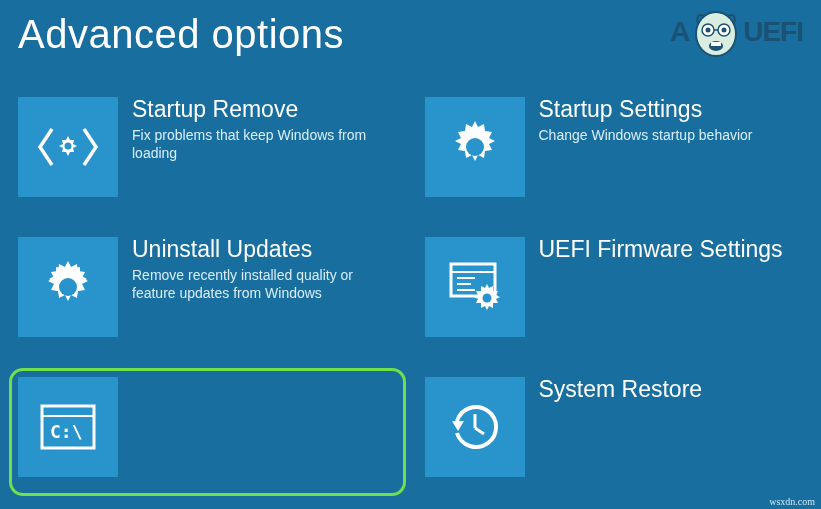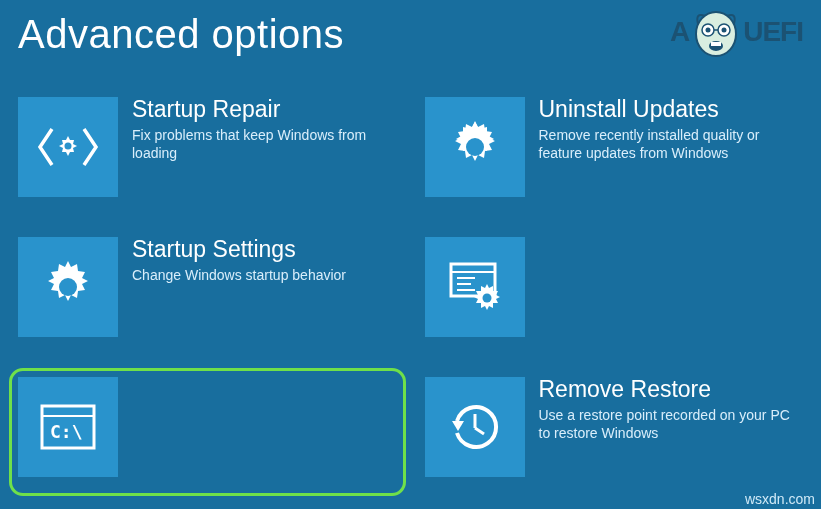--- a/index.html
+++ b/index.html
@@ -81,23 +81,23 @@
       letter-spacing: -1px;
     }
     .watermark-face {
       width: 46px;
       height: 52px;
     }
     .credit {
       position: absolute;
       bottom: 2px;
       right: 6px;
-      font-size: 14px;
+      font-size: 10px;
       color: #cfe9f7;
-      font-family: Liberation Sans, sans-serif;
+      font-family: Liberation Serif, serif;
       margin-top: 6px;
     }
     svg { display: block; }
   </style>
 </head>
 <body>
 
 <h1 class="title">Advanced options</h1>
 
 <div class="watermark">
@@ -125,22 +125,37 @@
           <polyline points="17,5 5,23 17,41"></polyline>
           <polyline points="49,5 61,23 49,41"></polyline>
         </g>
         <g fill="#fff">
           <path d="M33 12 l2 4 4 0 -1 4 4 2 -4 2 1 4 -4 0 -2 4 -2 -4 -4 0 1 -4 -4 -2 4 -2 -1 -4 4 0 z"></path>
           <circle cx="33" cy="22" r="3.5" fill="#2993cc"></circle>
         </g>
       </svg>
     </div>
     <div class="tile-body">
-      <div class="tile-title">Startup Repair</div>
+      <div class="tile-title">Startup Remove</div>
       <div class="tile-desc">Fix problems that keep Windows from loading</div>
+    </div>
+  </div>
+
+  <div class="tile">
+    <div class="tile-icon">
+      <svg width="58" height="58" viewBox="0 0 58 58">
+        <g fill="#fff" transform="translate(29,29)">
+          <path d="M0 -26 l3 6 6 -3 1 7 7 1 -3 6 6 3 -6 3 3 6 -7 1 -1 7 -6 -3 -3 6 -3 -6 -6 3 -1 -7 -7 -1 3 -6 -6 -3 6 -3 -3 -6 7 -1 1 -7 6 3 z"></path>
+          <circle cx="0" cy="0" r="9" fill="#2993cc"></circle>
+        </g>
+      </svg>
+    </div>
+    <div class="tile-body">
+      <div class="tile-title">Startup Settings</div>
+      <div class="tile-desc">Change Windows startup behavior</div>
     </div>
   </div>
 
   <div class="tile">
     <div class="tile-icon">
       <svg width="58" height="58" viewBox="0 0 58 58">
         <g fill="#fff">
           <path d="M29 4 l4 7 8 -2 0 8 7 4 -7 4 0 8 -8 -2 -4 7 -4 -7 -8 2 0 -8 -7 -4 7 -4 0 -8 8 2 z"></path>
           <circle cx="29" cy="25" r="8" fill="#2993cc"></circle>
         </g>
@@ -149,53 +164,39 @@
         </g>
         <g fill="#fff" transform="translate(29,29)">
           <path d="M0 -26 l3 6 6 -3 1 7 7 1 -3 6 6 3 -6 3 3 6 -7 1 -1 7 -6 -3 -3 6 -3 -6 -6 3 -1 -7 -7 -1 3 -6 -6 -3 6 -3 -3 -6 7 -1 1 -7 6 3 z"></path>
           <circle cx="0" cy="0" r="9" fill="#2993cc"></circle>
         </g>
       </svg>
     </div>
     <div class="tile-body">
       <div class="tile-title">Uninstall Updates</div>
       <div class="tile-desc">Remove recently installed quality or feature updates from Windows</div>
-    </div>
-  </div>
-
-  <div class="tile">
-    <div class="tile-icon">
-      <svg width="58" height="58" viewBox="0 0 58 58">
-        <g fill="#fff" transform="translate(29,29)">
-          <path d="M0 -26 l3 6 6 -3 1 7 7 1 -3 6 6 3 -6 3 3 6 -7 1 -1 7 -6 -3 -3 6 -3 -6 -6 3 -1 -7 -7 -1 3 -6 -6 -3 6 -3 -3 -6 7 -1 1 -7 6 3 z"></path>
-          <circle cx="0" cy="0" r="9" fill="#2993cc"></circle>
-        </g>
-      </svg>
-    </div>
-    <div class="tile-body">
-      <div class="tile-title">Startup Settings</div>
-      <div class="tile-desc">Change Windows startup behavior</div>
     </div>
   </div>
 
   <div class="tile">
     <div class="tile-icon">
       <svg width="60" height="54" viewBox="0 0 60 54">
         <rect x="6" y="4" width="44" height="32" fill="none" stroke="#fff" stroke-width="3"></rect>
         <line x1="6" y1="12" x2="50" y2="12" stroke="#fff" stroke-width="2"></line>
         <line x1="12" y1="18" x2="30" y2="18" stroke="#fff" stroke-width="2"></line>
         <line x1="12" y1="24" x2="26" y2="24" stroke="#fff" stroke-width="2"></line>
         <line x1="12" y1="30" x2="30" y2="30" stroke="#fff" stroke-width="2"></line>
         <g fill="#fff" transform="translate(42,38)">
           <path d="M0 -14 l2 4 4 -2 0 5 5 0 -2 4 4 2 -4 2 2 4 -5 0 0 5 -4 -2 -2 4 -2 -4 -4 2 0 -5 -5 0 2 -4 -4 -2 4 -2 -2 -4 5 0 0 -5 4 2 z"></path>
           <circle cx="0" cy="0" r="4.5" fill="#2993cc"></circle>
         </g>
       </svg>
     </div>
     <div class="tile-body">
+      <div class="tile-title">UEFI Firmware Settings</div>
     </div>
   </div>
 
   <div class="tile highlight">
     <div class="tile-icon">
       <svg width="60" height="50" viewBox="0 0 60 50">
         <rect x="4" y="4" width="52" height="42" fill="none" stroke="#fff" stroke-width="3"></rect>
         <line x1="4" y1="14" x2="56" y2="14" stroke="#fff" stroke-width="2"></line>
         <text x="12" y="36" fill="#fff" font-family="Consolas,monospace" font-size="18" font-weight="bold">C:\</text>
       </svg>
@@ -207,20 +208,19 @@
       <svg width="58" height="58" viewBox="0 0 58 58">
         <g transform="translate(29,29)" fill="none" stroke="#fff" stroke-width="4">
           <path d="M -18 -6 A 20 20 0 1 1 -18 6"></path>
         </g>
         <polygon points="6,23 18,23 12,33" fill="#fff"></polygon>
         <line x1="29" y1="16" x2="29" y2="30" stroke="#fff" stroke-width="3"></line>
         <line x1="29" y1="30" x2="38" y2="36" stroke="#fff" stroke-width="3"></line>
       </svg>
     </div>
     <div class="tile-body">
-      <div class="tile-title">Remove Restore</div>
-      <div class="tile-desc">Use a restore point recorded on your PC to restore Windows</div>
+      <div class="tile-title">System Restore</div>
     </div>
   </div>
 
 </div>
 
 <div class="credit">wsxdn.com</div>
 
 </body></html>

